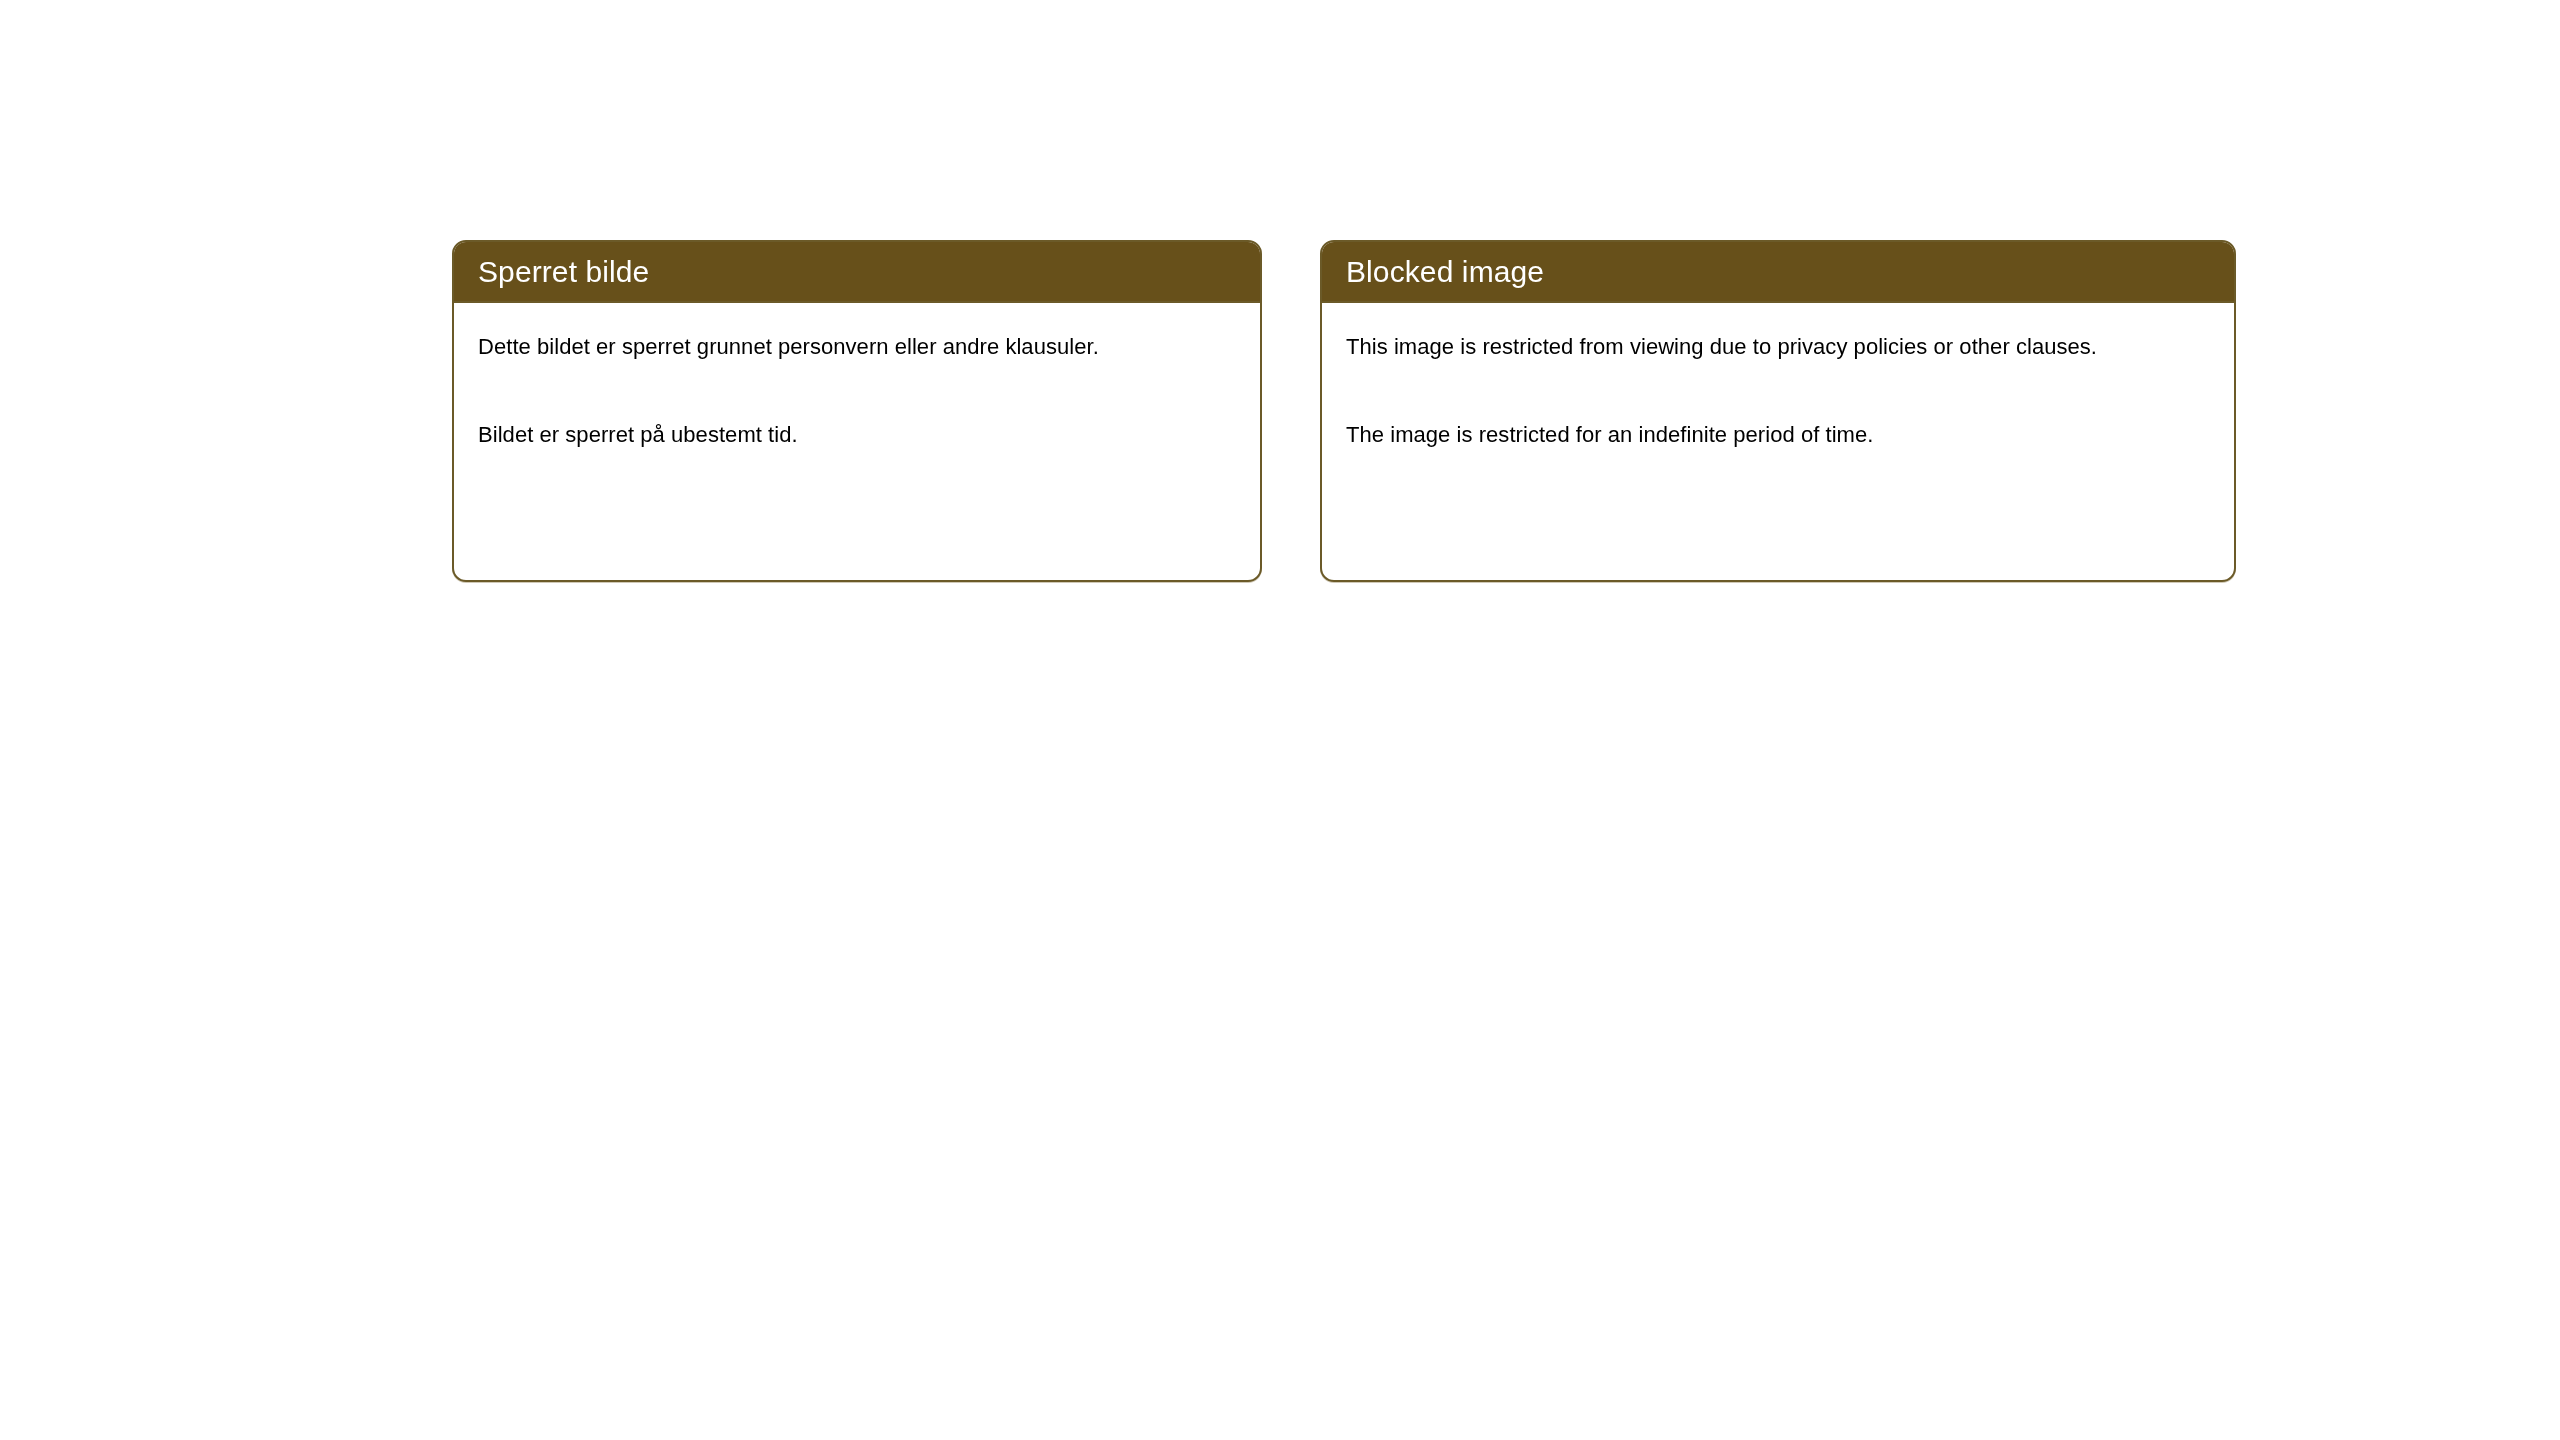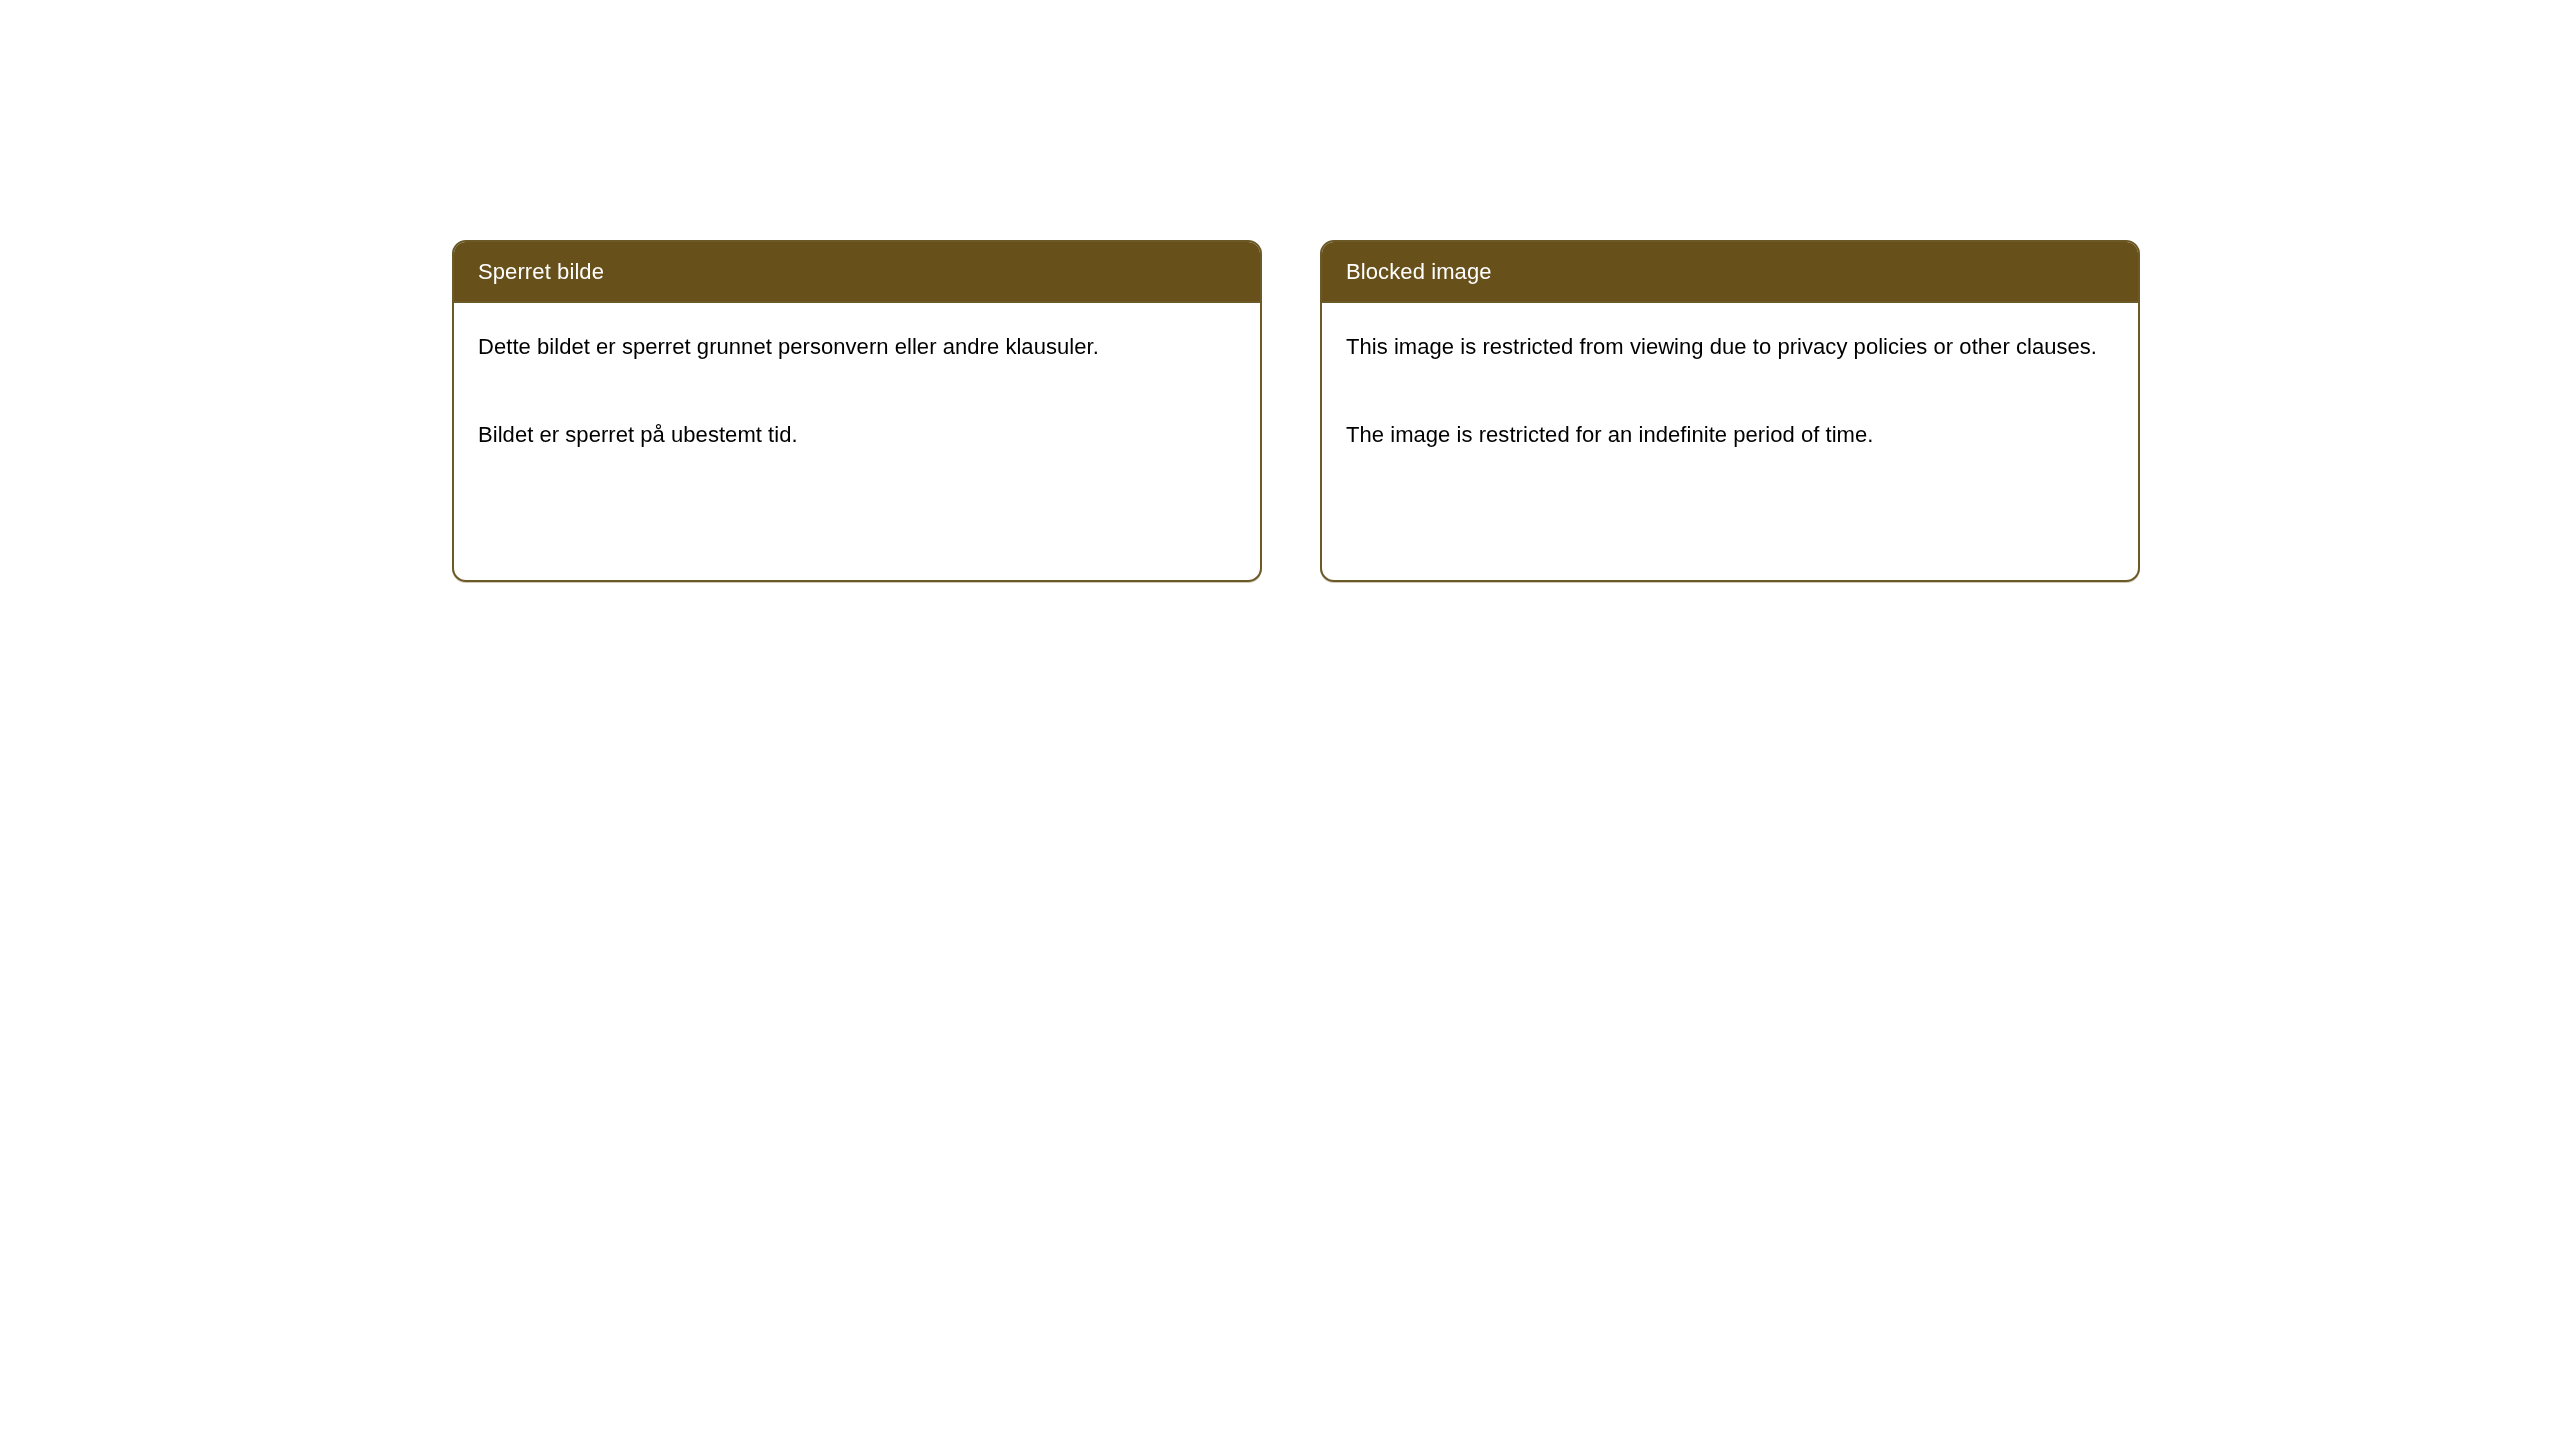--- a/index.html
+++ b/index.html
@@ -34,37 +34,37 @@
   .notice-panel.left {
     left: 452px;
     top: 240px;
     width: 810px;
     height: 342px;
   }
 
   .notice-panel.right {
     left: 1320px;
     top: 240px;
-    width: 820px;
+    width: 916px;
     height: 342px;
   }
 
   .panel-header {
     box-sizing: border-box;
     height: 61px;
     background: #67501a;
     border-bottom: 2px solid #6b5a28;
     display: flex;
     align-items: center;
     padding: 0 0 0 24px;
   }
 
   .panel-title {
     color: #ffffff;
-    font-size: 22px;
+    font-size: 30px;
     font-weight: 400;
     line-height: 34px;
     letter-spacing: 0.1px;
     white-space: nowrap;
   }
 
   .panel-body {
     box-sizing: border-box;
     padding: 22px 26px 0 24px;
     background: #ffffff;

